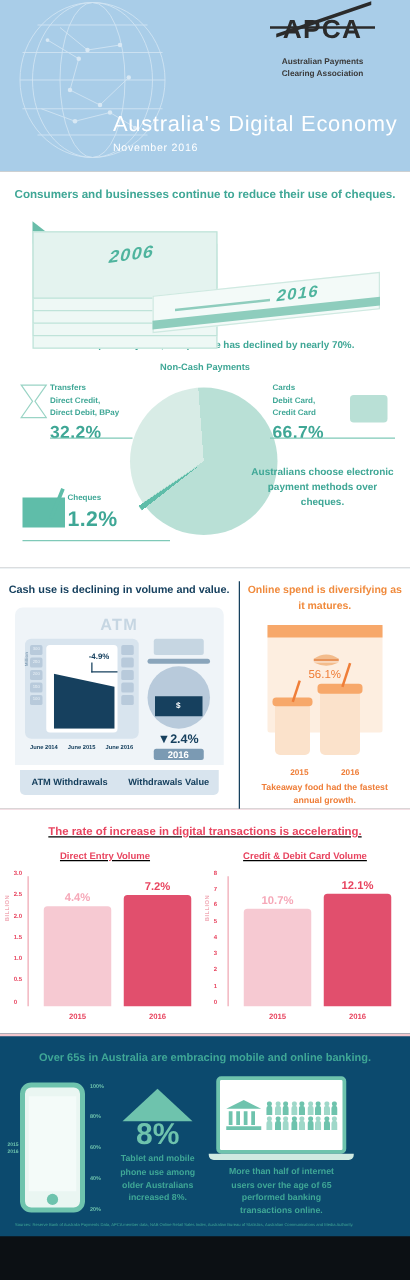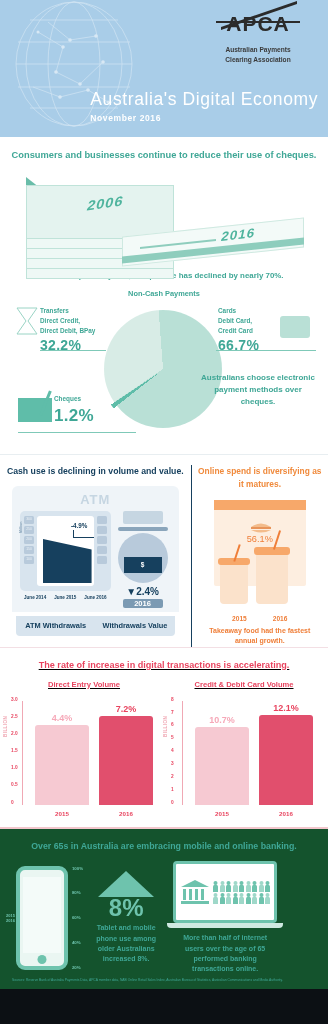--- a/index.html
+++ b/index.html
@@ -19,21 +19,21 @@
   .logo { position:absolute; right:14px; top:12px; width:112px; text-align:center; }
   .logo-mark { font-size:21px; font-weight:bold; letter-spacing:1px; color:#2b2b2b;
                font-family:"Liberation Sans", sans-serif; position:relative; display:inline-block; }
   .logo-mark:before { content:""; position:absolute; left:-5px; top:-11px; width:76px; height:13px;
     border-bottom:3px solid #2b2b2b; transform:skewY(-19deg); }
   .logo-mark:after { content:""; position:absolute; left:-10px; top:9px; width:84px;
     border-bottom:2.5px solid #2b2b2b; }
   .logo-sub { margin-top:9px; font-size:6.6px; font-weight:bold; line-height:1.45; color:#3a3a3a; }
   .title-wrap { position:absolute; right:10px; bottom:14px; text-align:left; }
   .main-title { font-size:17.5px; color:#ffffff; letter-spacing:.6px; font-weight:400; white-space:nowrap; }
-  .subtitle { font-size:8.5px; color:#ffffff; letter-spacing:.6px; margin-top:3px;font-weight:bold; }
+  .subtitle { font-size:8.5px; color:#ffffff; letter-spacing:.6px; margin-top:3px; }
 
   
   .sec-green { background:#ffffff; padding:12px 0 6px; position:relative; }
   .hl-green { color:#3fa796; font-weight:bold; text-align:center; font-size:9.3px; line-height:1.45; }
   .sub-green { color:#3fa796; text-align:center; font-size:7.6px; font-weight:bold; margin-top:4px; }
 
   
   .cheques { position:relative; height:98px; margin-top:7px; }
   .stack { position:absolute; left:26px; top:8px; width:176px; height:78px; }
   .sheet { position:absolute; left:0; width:148px; height:54px; background:#eef8f5;
@@ -146,21 +146,21 @@
       font-weight:bold; transform:rotate(-90deg); transform-origin:left top; letter-spacing:.4px; }
   .bars { position:absolute; left:8px; right:0; bottom:12px; top:4px; display:flex;
       align-items:flex-end; justify-content:space-around; }
   .bar-col { text-align:center; width:42%; position:relative; }
   .bar-val { font-size:9px; font-weight:bold; margin-bottom:2px; }
   .bar { width:100%; border-radius:3px 3px 0 0; }
   .bar-x { position:absolute; bottom:0; left:8px; right:0; display:flex; justify-content:space-around;
       font-size:6.2px; font-weight:bold; color:#e8445f; }
 
   
-  .sec-bot { background:#14532d; border-top:2px solid #f3c7cd; padding:11px 6px 6px; }
+  .sec-bot { background:#0c4a6e; border-top:2px solid #f3c7cd; padding:11px 6px 6px; }
   .bot-row { display:flex; align-items:center; margin-top:9px; }
   .phone { width:52px; height:104px; border:4px solid #6ec3ad; border-radius:9px;
       background:#eaf6f2; margin-left:18px; position:relative; }
   .phone-screen { position:absolute; left:3px; right:3px; top:7px; bottom:13px; background:#f4fbf9; }
   .phone-home { position:absolute; left:50%; bottom:2px; transform:translateX(-50%);
       width:9px; height:9px; border-radius:50%; background:#6ec3ad; }
   .phone-ticks { margin-left:4px; display:flex; flex-direction:column; justify-content:space-between;
       height:104px; font-size:4.4px; font-weight:bold; color:#6ec3ad; }
   .arrow-block { width:78px; text-align:center; margin-left:4px; }
   .arrow-up { width:0; height:0; border-left:28px solid transparent; border-right:28px solid transparent;

